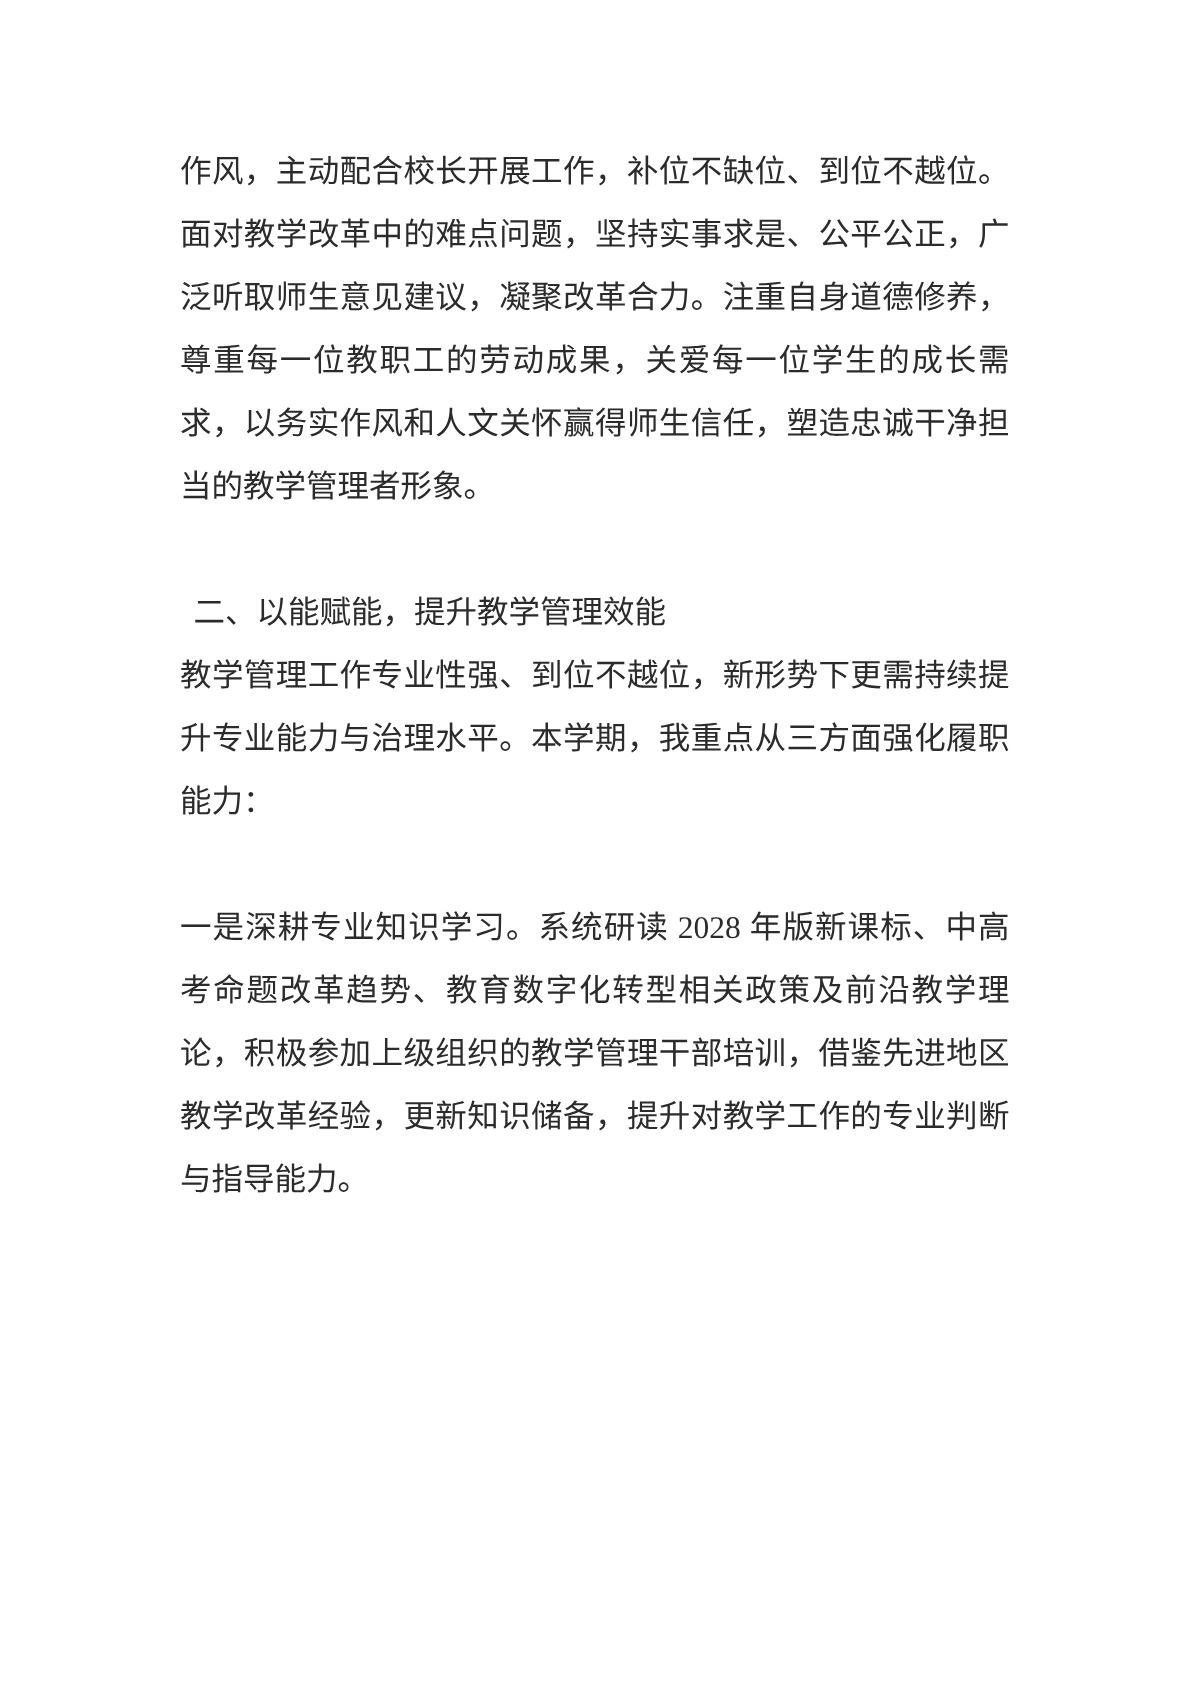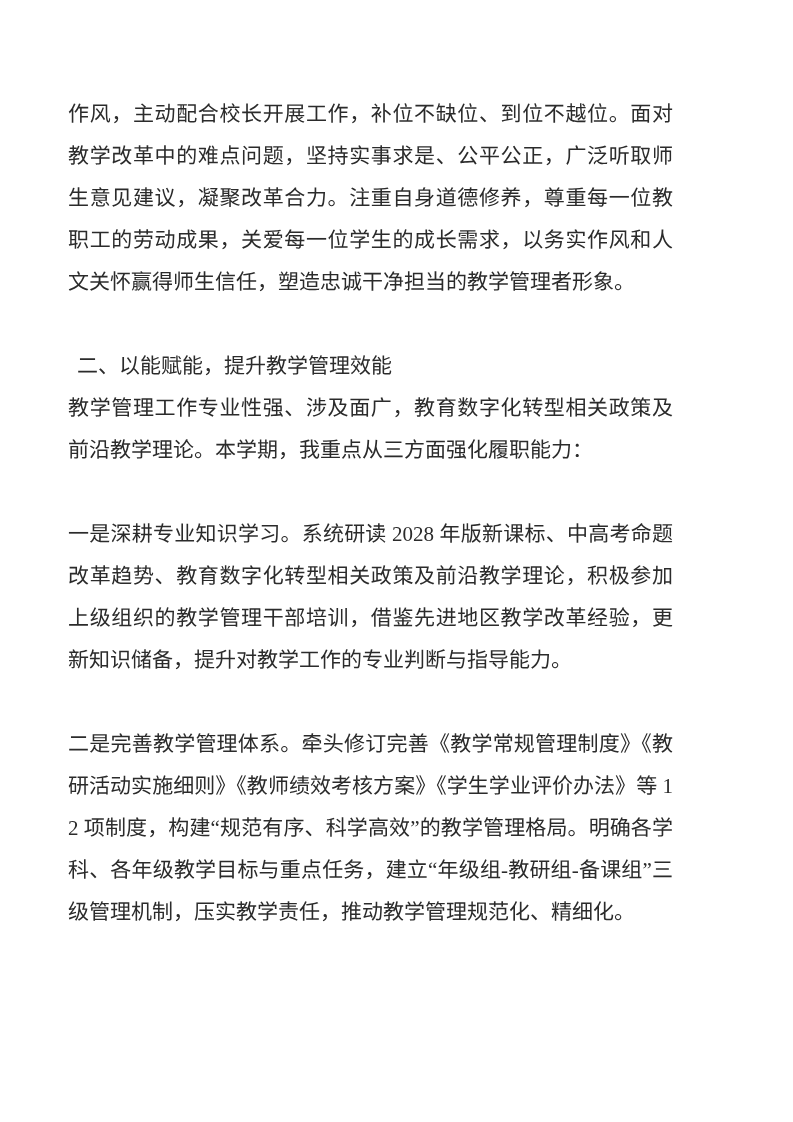--- a/index.html
+++ b/index.html
@@ -8,21 +8,21 @@
     padding: 0;
     background: #ffffff;
   }
   .page {
     position: relative;
     width: 793px;
     height: 1122px;
     margin: 0 auto;
     background: #ffffff;
     box-sizing: border-box;
-    padding: 93px 120px 40px 68px;
+    padding: 93px 120px 40px 120px;
     overflow: hidden;
     font-family: "Liberation Serif", "DejaVu Serif", serif;
     font-size: 21px;
     line-height: 42px;
     color: #2b2b2b;
   }
   .page p {
     margin: 0;
     text-align: justify;
     word-break: break-all;
@@ -37,19 +37,18 @@
   }
 </style>
 </head>
 <body>
 
 <div class="page">
   <p class="body-para">作风，主动配合校长开展工作，补位不缺位、到位不越位。面对教学改革中的难点问题，坚持实事求是、公平公正，广泛听取师生意见建议，凝聚改革合力。注重自身道德修养，尊重每一位教职工的劳动成果，关爱每一位学生的成长需求，以务实作风和人文关怀赢得师生信任，塑造忠诚干净担当的教学管理者形象。</p>
 
   <p class="section-heading gap-before">二、以能赋能，提升教学管理效能</p>
 
-  <p class="body-para">教学管理工作专业性强、涉及面广，教育数字化转型相关政策及前沿教学理论。本学期，我重点从三方面强化履职能力：</p>
+  <p class="body-para">教学管理工作专业性强、到位不越位，新形势下更需持续提升专业能力与治理水平。本学期，我重点从三方面强化履职能力：</p>
 
   <p class="body-para gap-before">一是深耕专业知识学习。系统研读 2028 年版新课标、中高考命题改革趋势、教育数字化转型相关政策及前沿教学理论，积极参加上级组织的教学管理干部培训，借鉴先进地区教学改革经验，更新知识储备，提升对教学工作的专业判断与指导能力。</p>
 
-  <p class="body-para gap-before">二是完善教学管理体系。牵头修订完善《教学常规管理制度》《教研活动实施细则》《教师绩效考核方案》《学生学业评价办法》等 12 项制度，构建“规范有序、科学高效”的教学管理格局。明确各学科、各年级教学目标与重点任务，建立“年级组-教研组-备课组”三级管理机制，压实教学责任，推动教学管理规范化、精细化。</p>
 
 </div>
 
 </body></html>

